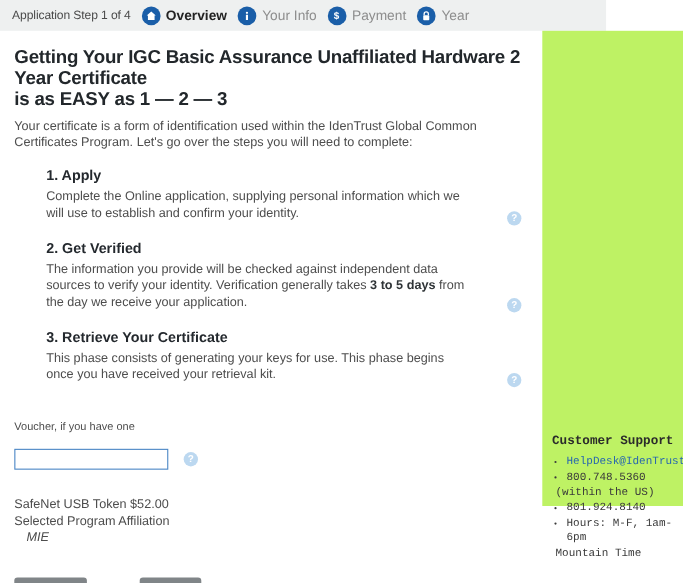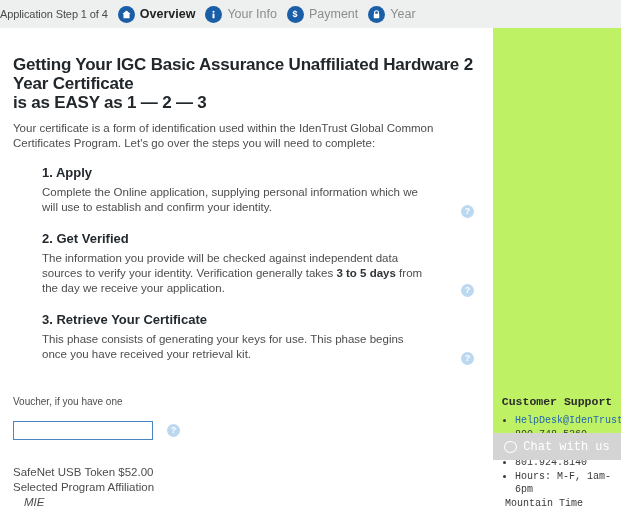--- a/index.html
+++ b/index.html
@@ -14,26 +14,27 @@
     font-size: 12px;
     color: #333333;
     overflow: hidden;
     position: relative;
   }
 
   
   .stepbar {
     position: absolute;
     left: 0; top: 0;
-    width: 621px;
+    width: 551px;
     height: 28px;
     background: #eef0f0;
     display: flex;
     align-items: center;
     box-sizing: border-box;
+    padding-left: 11px;
   }
   .step-counter {
     font-size: 11px;
     color: #4a4a4a;
     letter-spacing: -0.1px;
     white-space: nowrap;
   }
   .step-item {
     display: flex;
     align-items: center;
@@ -129,21 +130,21 @@
   }
 
   
   .content {
     position: absolute;
     left: 0;
     top: 28px;
     width: 493px;
     height: 436px;
     box-sizing: border-box;
-    padding: 27px 10px 0 13px;
+    padding: 14px 10px 0 13px;
   }
   h1.title {
     margin: 0;
     font-size: 17px;
     line-height: 19px;
     font-weight: bold;
     color: #22272b;
     letter-spacing: -0.2px;
   }
   h1.title .line3 { display: block; }
@@ -315,24 +316,20 @@
       <li>
         <span>801.924.8140</span>
       </li>
       <li>
         <span>Hours: M-F, 1am-6pm</span>
       </li>
       <li class="sub">Mountain Time</li>
     </ul>
   </div>
 
-  <div class="chat-bar">
-    <span class="chat-bubble"></span>
-    <span>Chat with us</span>
-  </div>
 </div>
 
 <div class="content">
 
   <h1 class="title">
     <span>Getting Your IGC Basic Assurance Unaffiliated</span>
     <span>Hardware 2 Year Certificate</span>
     <span class="line3">is as EASY as 1 — 2 — 3</span>
   </h1>
 

